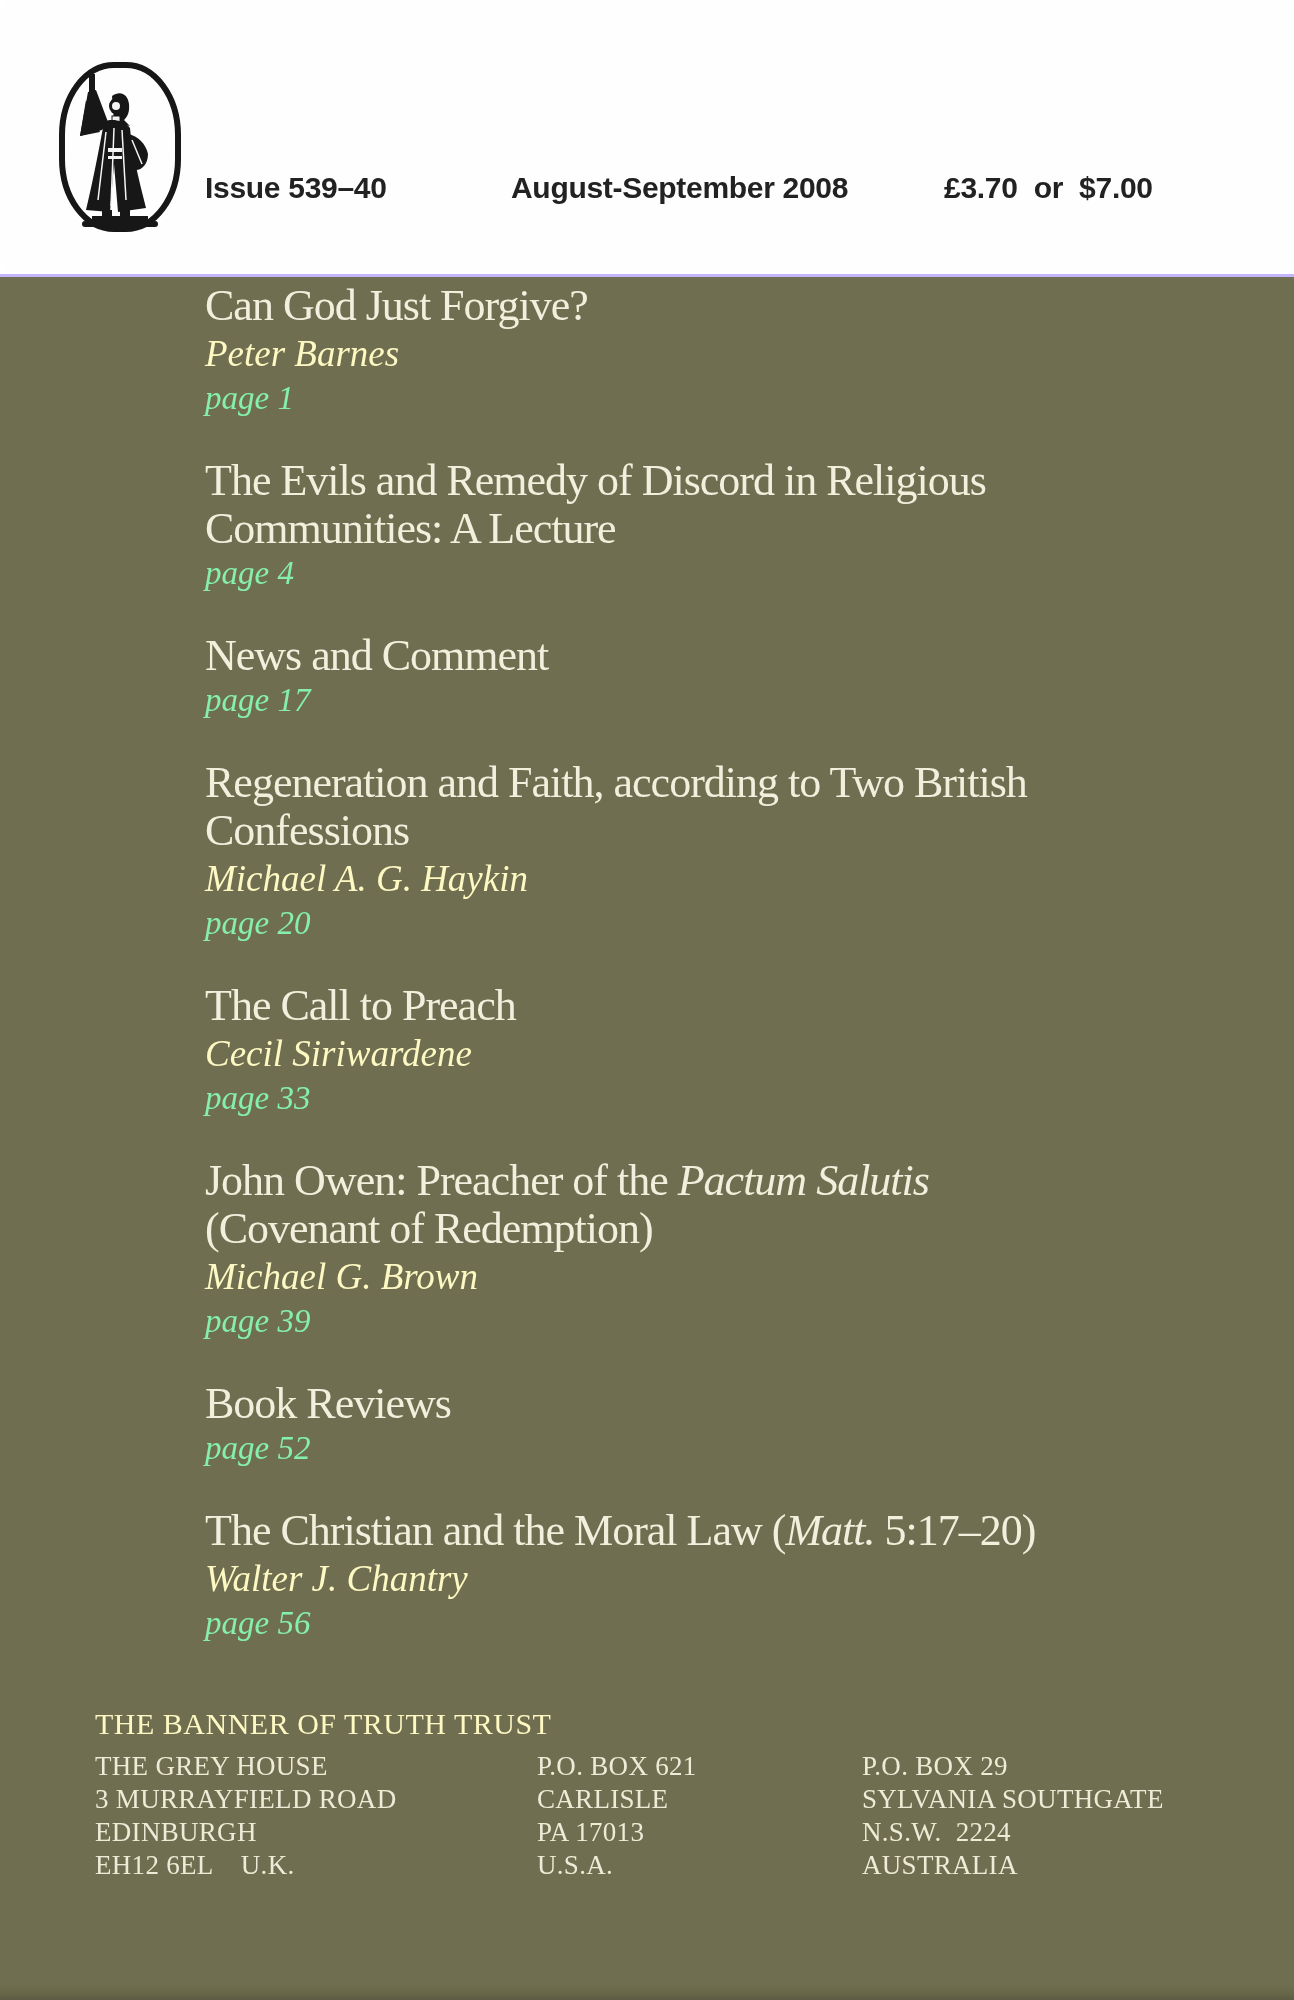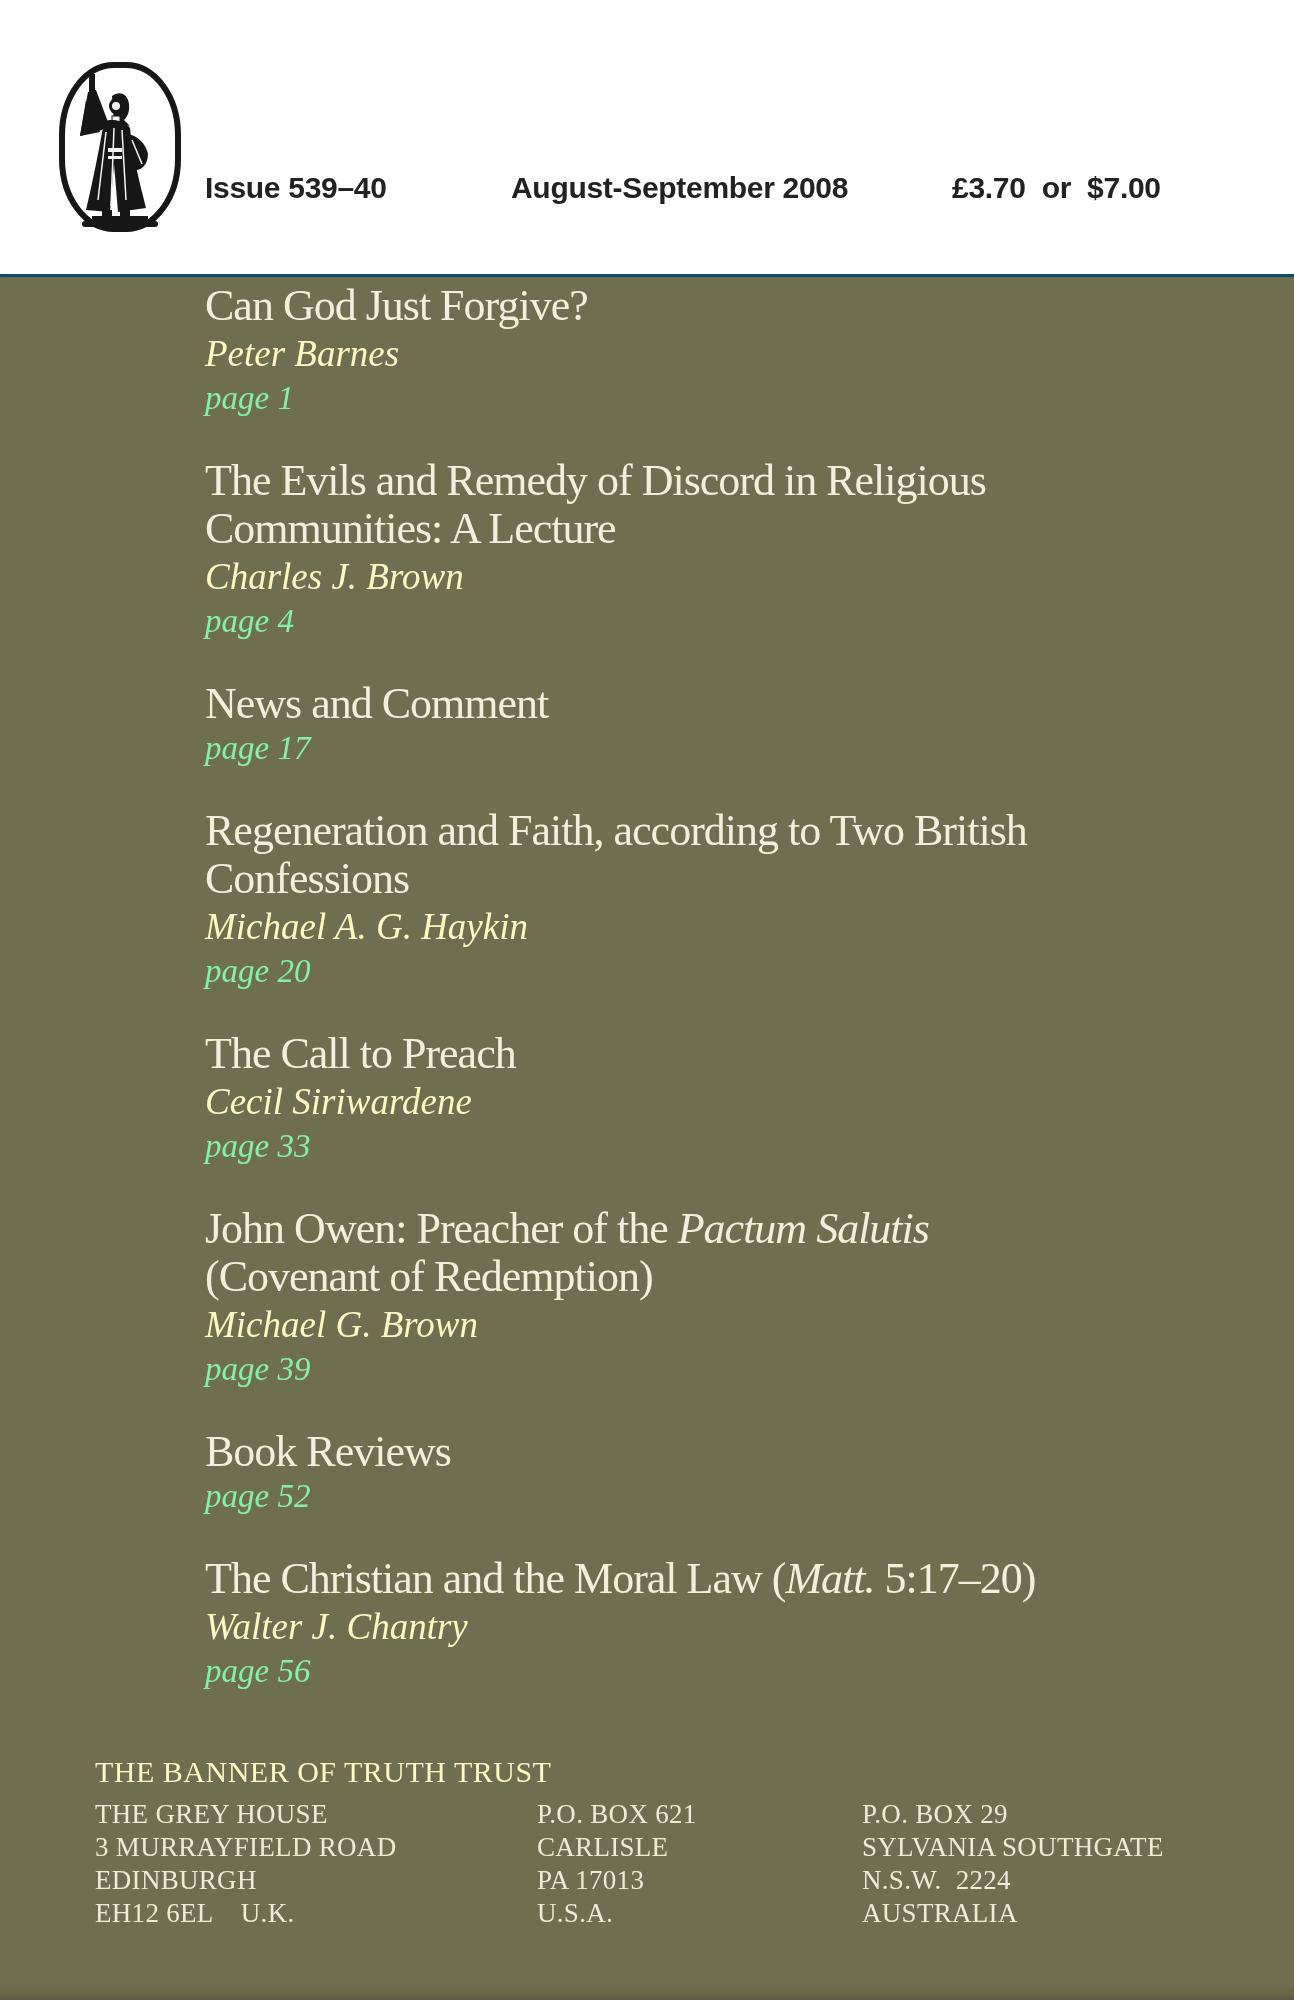--- a/index.html
+++ b/index.html
@@ -16,27 +16,27 @@
   }
   .logo{
     position:absolute;left:56px;top:60px;width:128px;height:176px;
   }
   .masthead-row{position:absolute;left:0;top:173px;width:100%;height:36px;
     font-family:"Liberation Sans","DejaVu Sans",sans-serif;
     font-weight:bold;font-size:30px;line-height:30px;color:#232222;
     letter-spacing:-0.3px;}
   .mh-issue{position:absolute;left:205px;white-space:pre-wrap;}
   .mh-date{position:absolute;left:511px;white-space:pre-wrap;}
-  .mh-price{position:absolute;left:944px;white-space:pre-wrap;margin-left:8px;}
+  .mh-price{position:absolute;left:944px;white-space:pre-wrap;}
 
   
   .cover-body{
     position:absolute;left:0;top:274px;right:0;bottom:0;
     background:#6f6e50;
-    border-top:3px solid #0c4a6e;
+    border-top:3px solid #c4b5fd;
     color:#f1eedb;
   }
   .toc{padding:5px 40px 0 205px;}
   .entry{margin:0 0 38px 0;}
   .tl{
     font-size:44px;line-height:48px;letter-spacing:-1px;
     color:#f2efdd;white-space:nowrap;
   }
   .tl .it{font-style:italic;}
   .author{
@@ -123,21 +123,20 @@
 
       <article class="entry">
         <div class="tl">Can God Just Forgive?</div>
         <div class="author">Peter Barnes</div>
         <div class="pageref">page 1</div>
       </article>
 
       <article class="entry">
         <div class="tl">The Evils and Remedy of Discord in Religious</div>
         <div class="tl">Communities: A Lecture</div>
-        <div class="author">Charles J. Brown</div>
         <div class="pageref">page 4</div>
       </article>
 
       <article class="entry">
         <div class="tl">News and Comment</div>
         <div class="pageref">page 17</div>
       </article>
 
       <article class="entry">
         <div class="tl">Regeneration and Faith, according to Two British</div>

